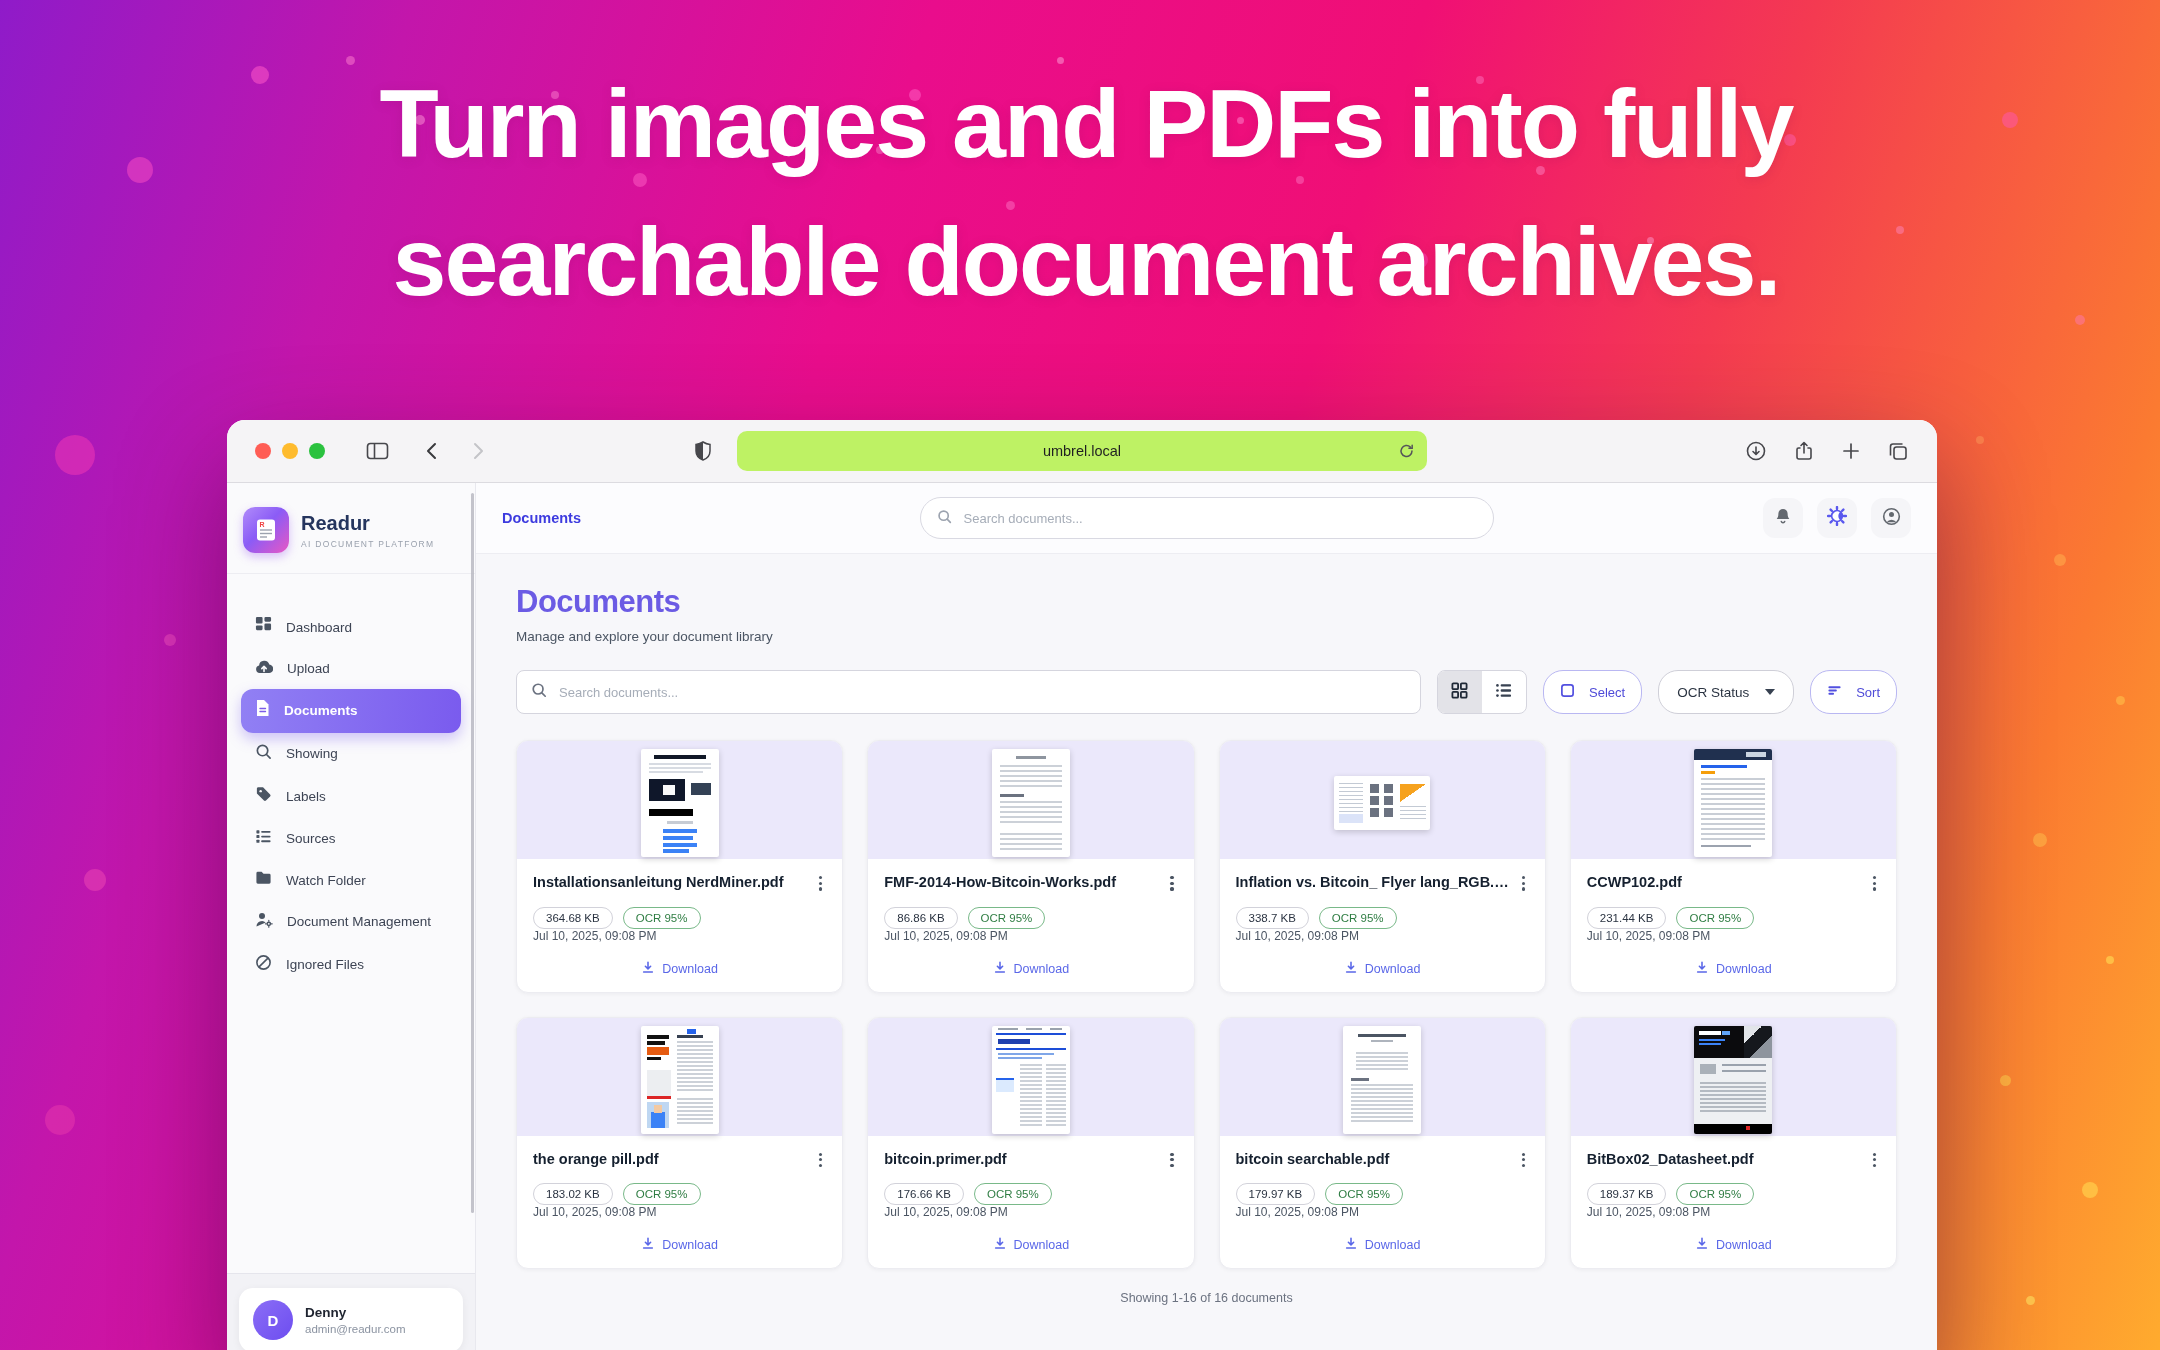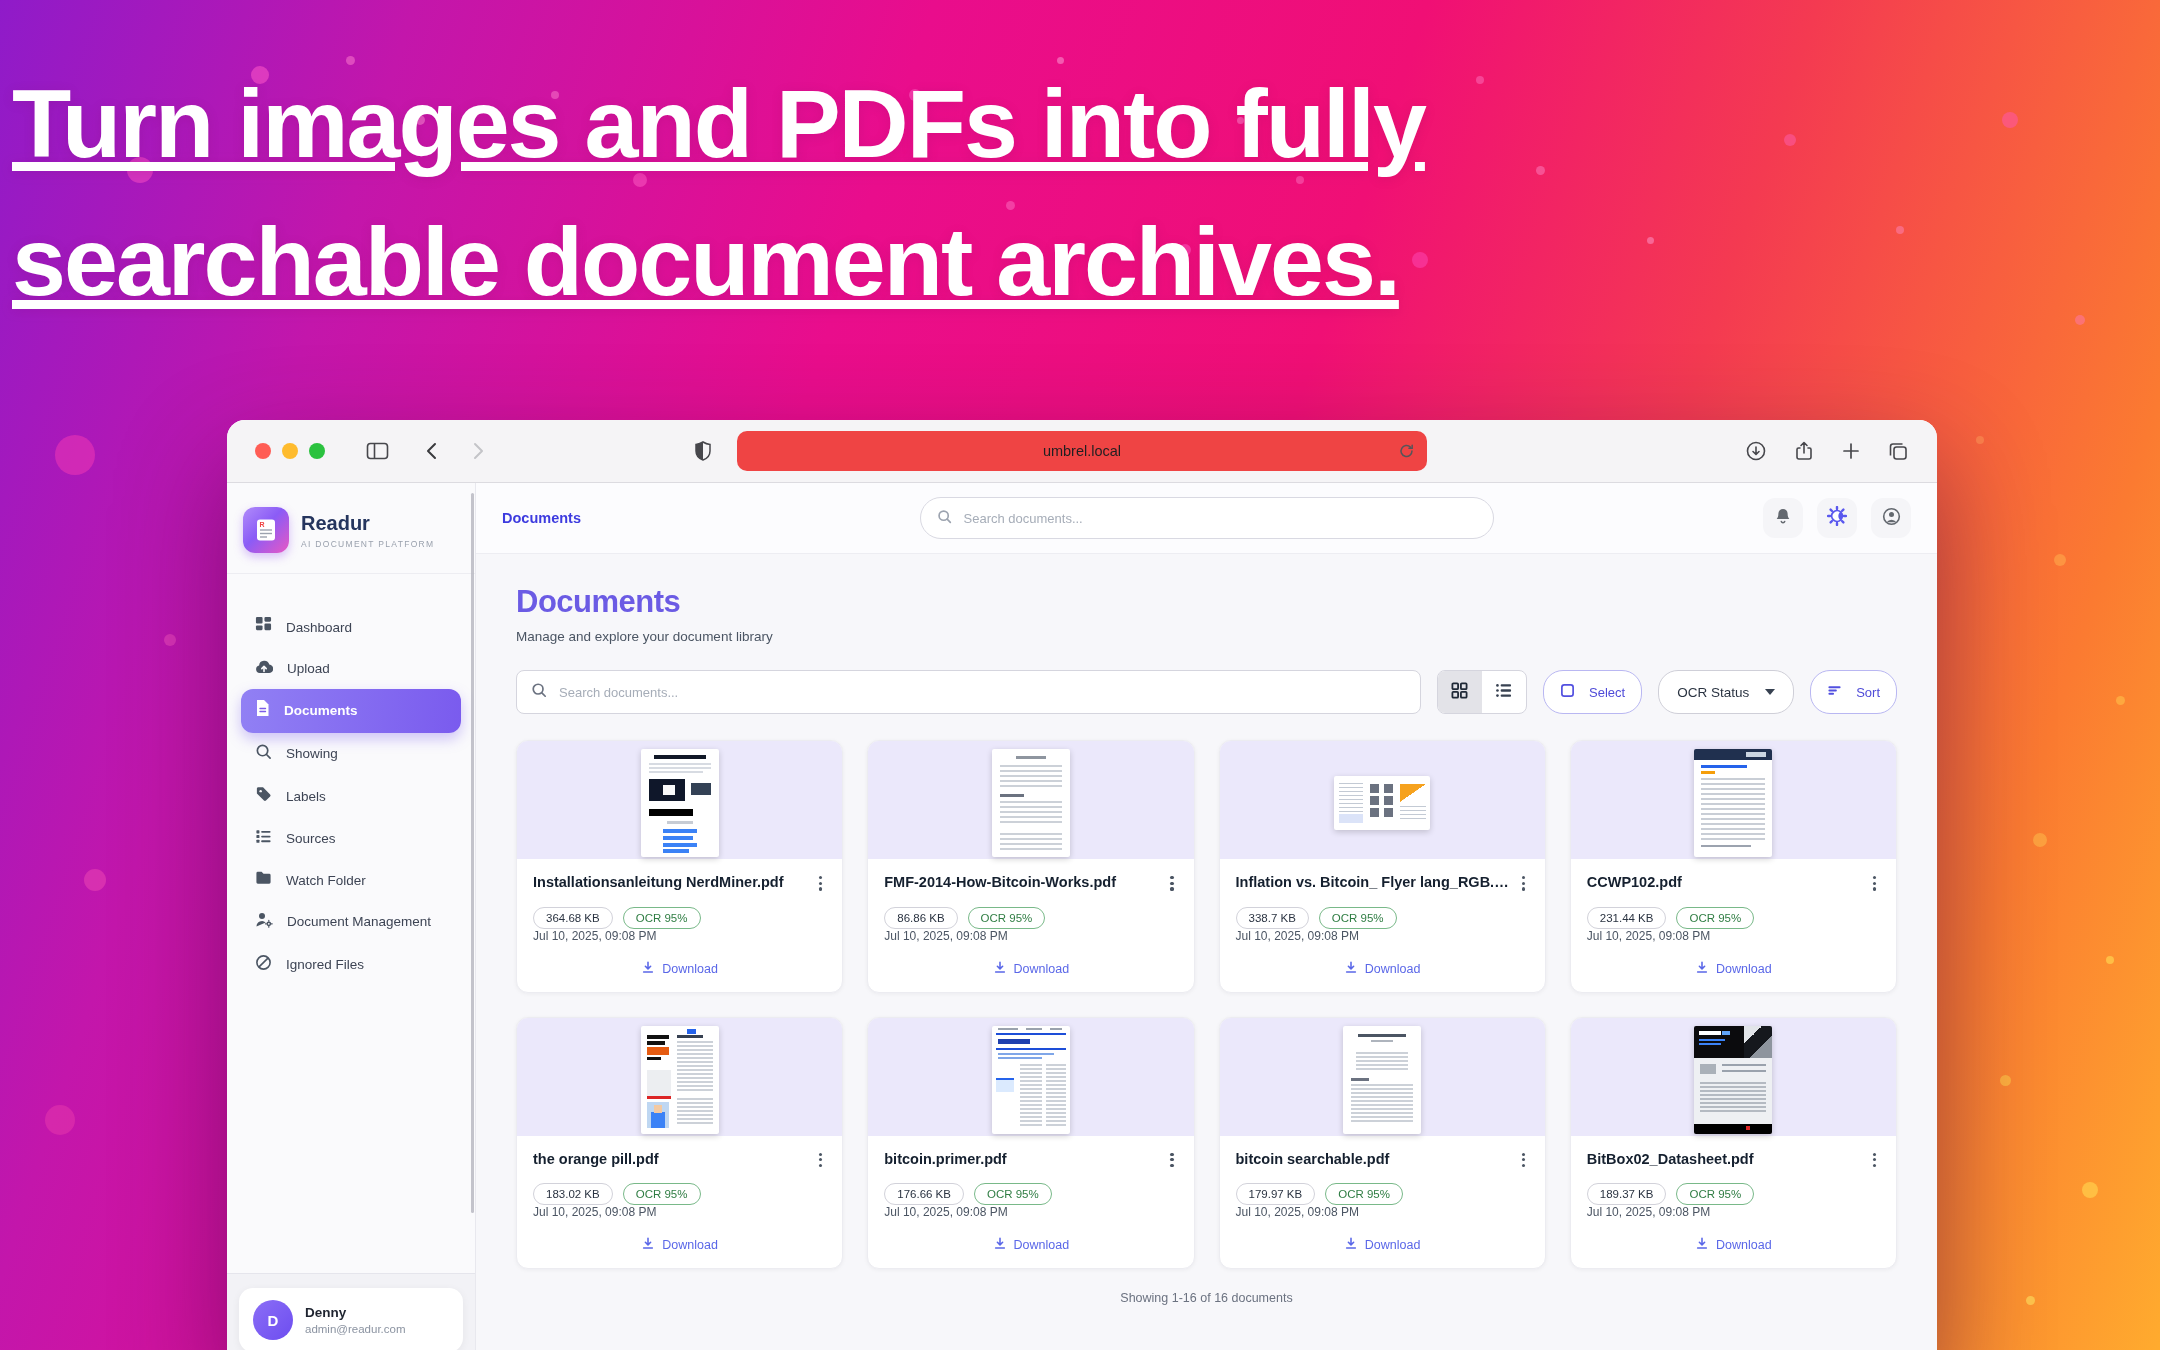--- a/index.html
+++ b/index.html
@@ -1,32 +1,32 @@
 <!DOCTYPE html>
 <html><head>
 <meta charset="utf-8">
 <style>
   html,body{margin:0;padding:0;width:2160px;height:1350px;overflow:hidden;
     font-family:"Liberation Sans",sans-serif;-webkit-font-smoothing:antialiased;}
   .stage{position:relative;width:2160px;height:1350px;overflow:hidden;
     background:linear-gradient(108deg,#8f1bc9 0%,#c316ab 16%,#e90d8c 36%,#f00f75 55%,#f43a51 70%,#fb7a31 88%,#ffab2e 100%);}
   .dot{position:absolute;border-radius:50%;}
-  .hero-title{position:absolute;top:55px;left:12px;right:0;text-align:left;color:#fff;
-    font-size:97px;font-weight:800;letter-spacing:-2px;line-height:1.42;text-shadow:0 2px 12px rgba(120,0,80,.15);text-decoration:underline;}
+  .hero-title{position:absolute;top:55px;left:12px;right:0;text-align:center;color:#fff;
+    font-size:97px;font-weight:800;letter-spacing:-2px;line-height:1.42;text-shadow:0 2px 12px rgba(120,0,80,.15);}
 
   
   .window{position:absolute;left:227px;top:420px;width:1710px;height:950px;background:#fff;
     border-radius:18px 18px 0 0;box-shadow:0 45px 110px rgba(40,0,60,.45);overflow:hidden;display:flex;flex-direction:column;}
   .chrome{height:62px;flex:none;background:#f5f4f6;border-bottom:1px solid #dcdbe0;display:flex;align-items:center;padding:0 28px;position:relative;}
   .tl{width:16px;height:16px;border-radius:50%;margin-right:11px;}
   .tl.red{background:#ff5d55}.tl.yellow{background:#febb2e}.tl.green{background:#2bc23f}
   .chrome-ic{color:#47474c;display:flex;align-items:center;}
   .chrome svg{display:block}
   .shield{position:absolute;left:calc(50% - 390px);top:50%;transform:translateY(-50%);}
-  .url-bar{position:absolute;left:50%;top:50%;transform:translate(-50%,-50%);width:690px;height:40px;background:#ef4444;
+  .url-bar{position:absolute;left:50%;top:50%;transform:translate(-50%,-50%);width:690px;height:40px;background:#bef264;
     border-radius:10px;display:flex;align-items:center;justify-content:center;color:#1f1f21;font-size:14.5px;}
   .reload{position:absolute;right:12px;top:50%;transform:translateY(-50%);color:#55555a;}
   .chrome-right{margin-left:auto;display:flex;gap:26px;align-items:center;color:#414146;}
 
   
   .app{flex:1;display:flex;min-height:0;background:#f7f7fa;}
   .sidebar{width:248px;flex:none;background:#fafafc;border-right:1px solid #e8e8ee;display:flex;flex-direction:column;position:relative;}
   .sb-scrollbar{position:absolute;right:1px;top:10px;width:3px;height:720px;background:#b9b9c2;border-radius:2px;opacity:.85;}
   .brand{display:flex;align-items:center;gap:12px;padding:24px 16px 20px;border-bottom:1px solid #ededf2;}
   .brand-logo{width:46px;height:46px;flex:none;border-radius:12px;display:flex;align-items:center;justify-content:center;

